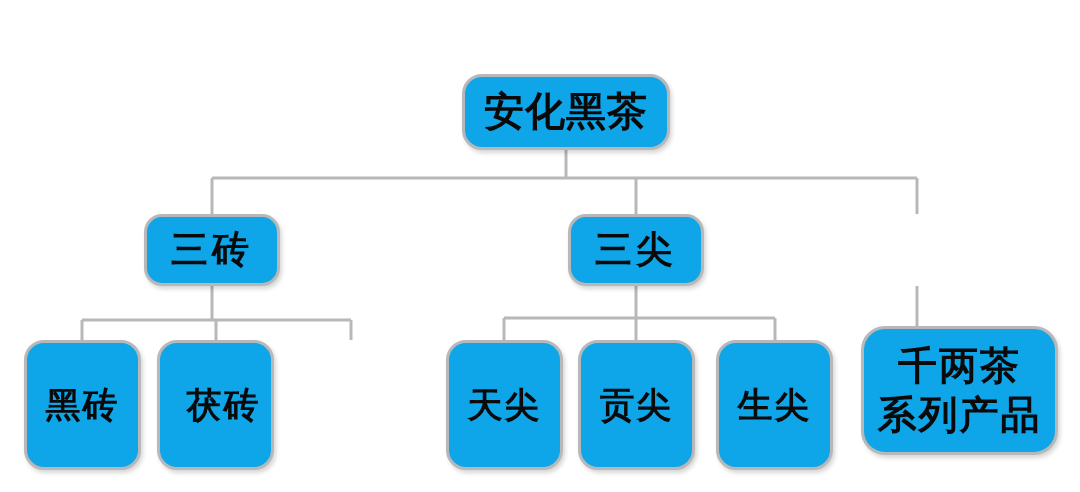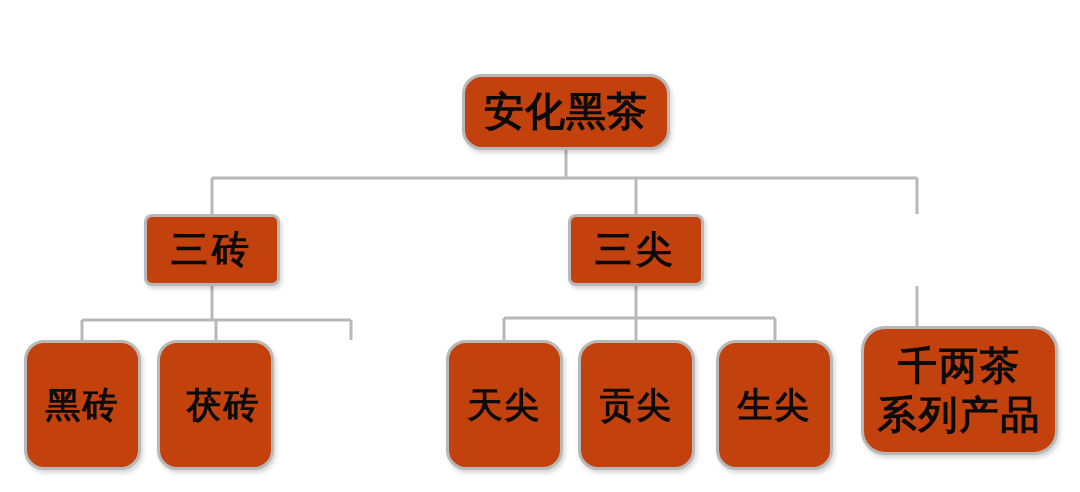--- a/index.html
+++ b/index.html
@@ -19,21 +19,21 @@
     position: absolute;
     left: 0;
     top: 0;
     width: 1080px;
     height: 492px;
     pointer-events: none;
   }
   .node {
     position: absolute;
     box-sizing: border-box;
-    background: #c2410c;
+    background: #0ea5e9;
     border: 3px solid #b8b8b8;
     border-radius: 18px;
     display: flex;
     align-items: center;
     justify-content: center;
     text-align: center;
     color: #0a0a0a;
     box-shadow: 2px 3px 4px rgba(0,0,0,0.16);
     z-index: 2;
   }
@@ -50,21 +50,21 @@
     width: 208px;
     height: 76px;
     border-radius: 20px;
   }
   .n-root .lbl { font-size: 40px; letter-spacing: 1px; }
 
   
   .n-l2 {
     top: 214px;
     height: 72px;
-    border-radius: 8px;
+    border-radius: 18px;
   }
   .n-l2 .lbl { font-size: 37px; letter-spacing: 4px; }
   .n-sanzhuan { left: 144px; width: 136px; }
   .n-sanjian  { left: 568px; width: 136px; }
   .n-huajuan  { left: 840px; width: 154px; }
 
   
   .n-leaf {
     top: 340px;
     height: 130px;

